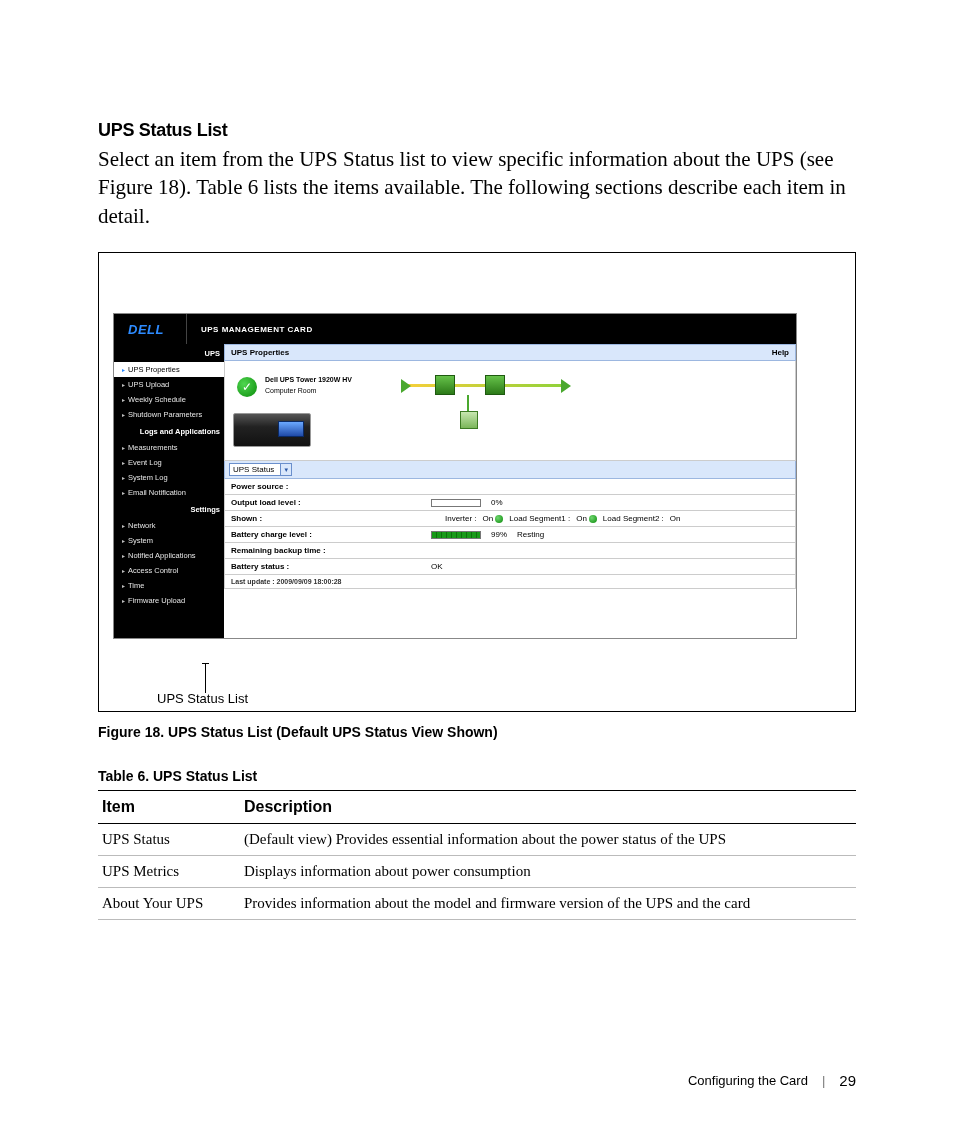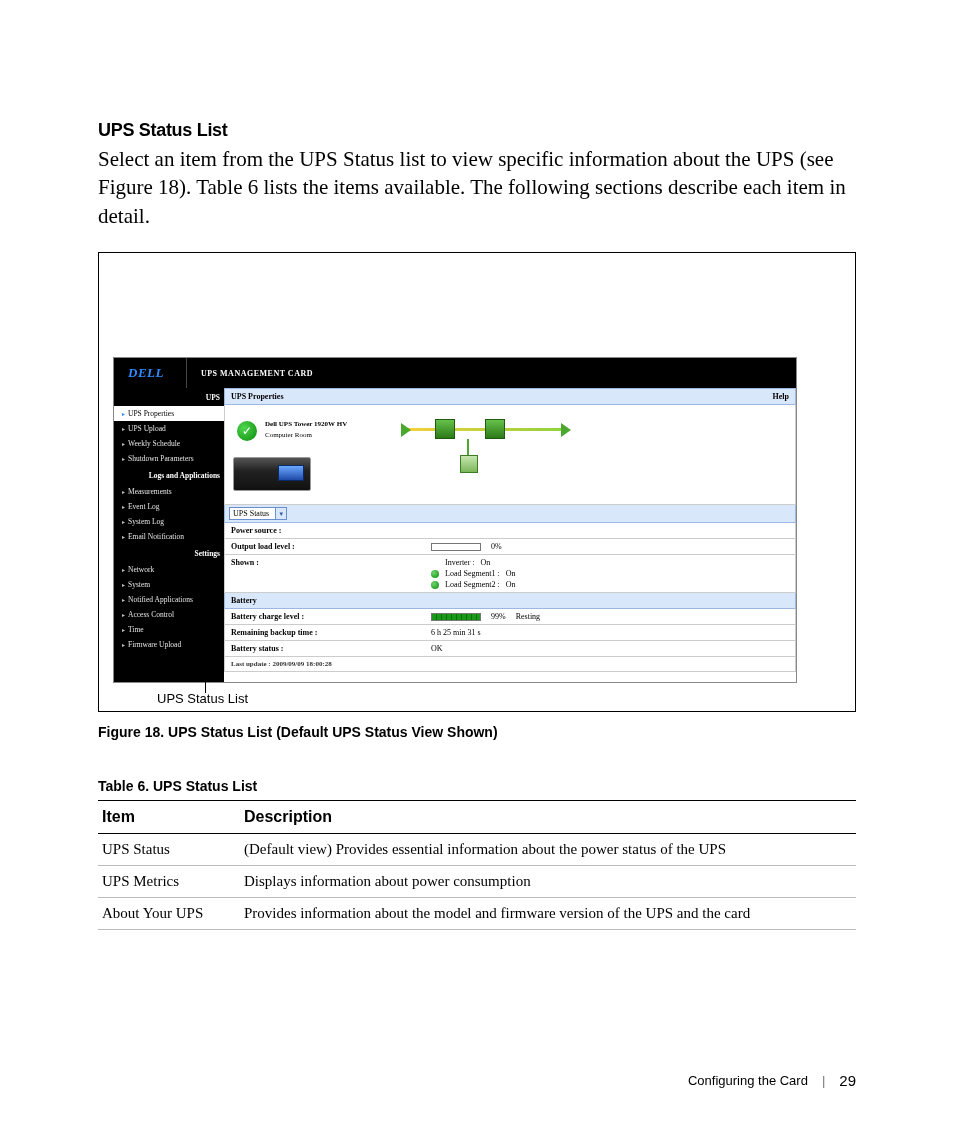--- a/index.html
+++ b/index.html
@@ -32,23 +32,22 @@
     background: #fff;
     margin-bottom: 4px;
     position: relative;
   }
   .screenshot {
     position: absolute;
     left: 14px;
     top: 60px;
     width: 684px;
     border: 1px solid #888;
-    font-family: Liberation Serif, serif;
+    font-family: Liberation Sans, sans-serif;
     font-size: 8px;
-    margin-top: 44px;
   }
   .topbar {
     background: #000;
     color: #fff;
     height: 30px;
     display: flex;
     align-items: center;
   }
   .dell-logo {
     display: flex;
@@ -272,21 +271,21 @@
     background: repeating-linear-gradient(90deg, #189a18 0 4px, #0e6e0e 4px 5px);
   }
   .section-band {
     background: #d9e7fb;
     padding: 3px 6px;
     font-weight: bold;
     font-size: 8px;
     border: 1px solid #9cb7e0;
     border-top: none;
   }
-  .output-stack { display: flex; flex-direction: column; gap: 2px; }
+  .output-stack { display: flex; flex-direction: row; gap: 2px; }
   .seg-line { display: flex; align-items: center; gap: 6px; font-size: 8px; }
   .dot {
     width: 8px; height: 8px; border-radius: 50%;
     background: radial-gradient(circle at 35% 35%, #6fd66f, #0a8a0a);
   }
   .last-update {
     font-size: 7px;
     padding: 3px 6px;
     border: 1px solid #ccc;
     border-top: none;
@@ -315,21 +314,21 @@
     top: 438px;
     font-family: Arial, Helvetica, sans-serif;
     font-size: 13px;
   }
   .fig-caption, .tbl-caption {
     font-family: Arial, Helvetica, sans-serif;
     font-weight: bold;
     font-size: 14px;
     margin-top: 12px;
   }
-  .tbl-caption { margin-top: 38px; margin-bottom: 6px; }
+  .tbl-caption { margin-top: 28px; margin-bottom: 6px; }
   table.desc {
     width: 100%;
     border-collapse: collapse;
     font-size: 15px;
   }
   table.desc th {
     font-family: Arial, Helvetica, sans-serif;
     font-size: 16px;
     text-align: left;
     padding: 7px 4px;
@@ -494,36 +493,34 @@
                 </div>
               <div class="seg-line">
                   <span class="dot"></span>
                   <span>Load Segment2 :</span>
                   <span>On</span>
                 </div>
             </div>
           </div>
         </div>
 
-        <div class="section-band">Battery</div>
 
         <div class="data-row">
           <div class="k">Battery charge level :</div>
           <div class="v">
             <span class="bar">
                 <span class="fill" style="width:99%"></span>
               </span>
             <span>99%</span>
             <span>Resting</span>
           </div>
         </div>
 
         <div class="data-row">
           <div class="k">Remaining backup time :</div>
-          <div class="v">6 h 25 min 31 s</div>
         </div>
 
         <div class="data-row">
           <div class="k">Battery status :</div>
           <div class="v">OK</div>
         </div>
 
         <div class="last-update">Last update : 2009/09/09 18:00:28</div>
       </div>
     </div>

